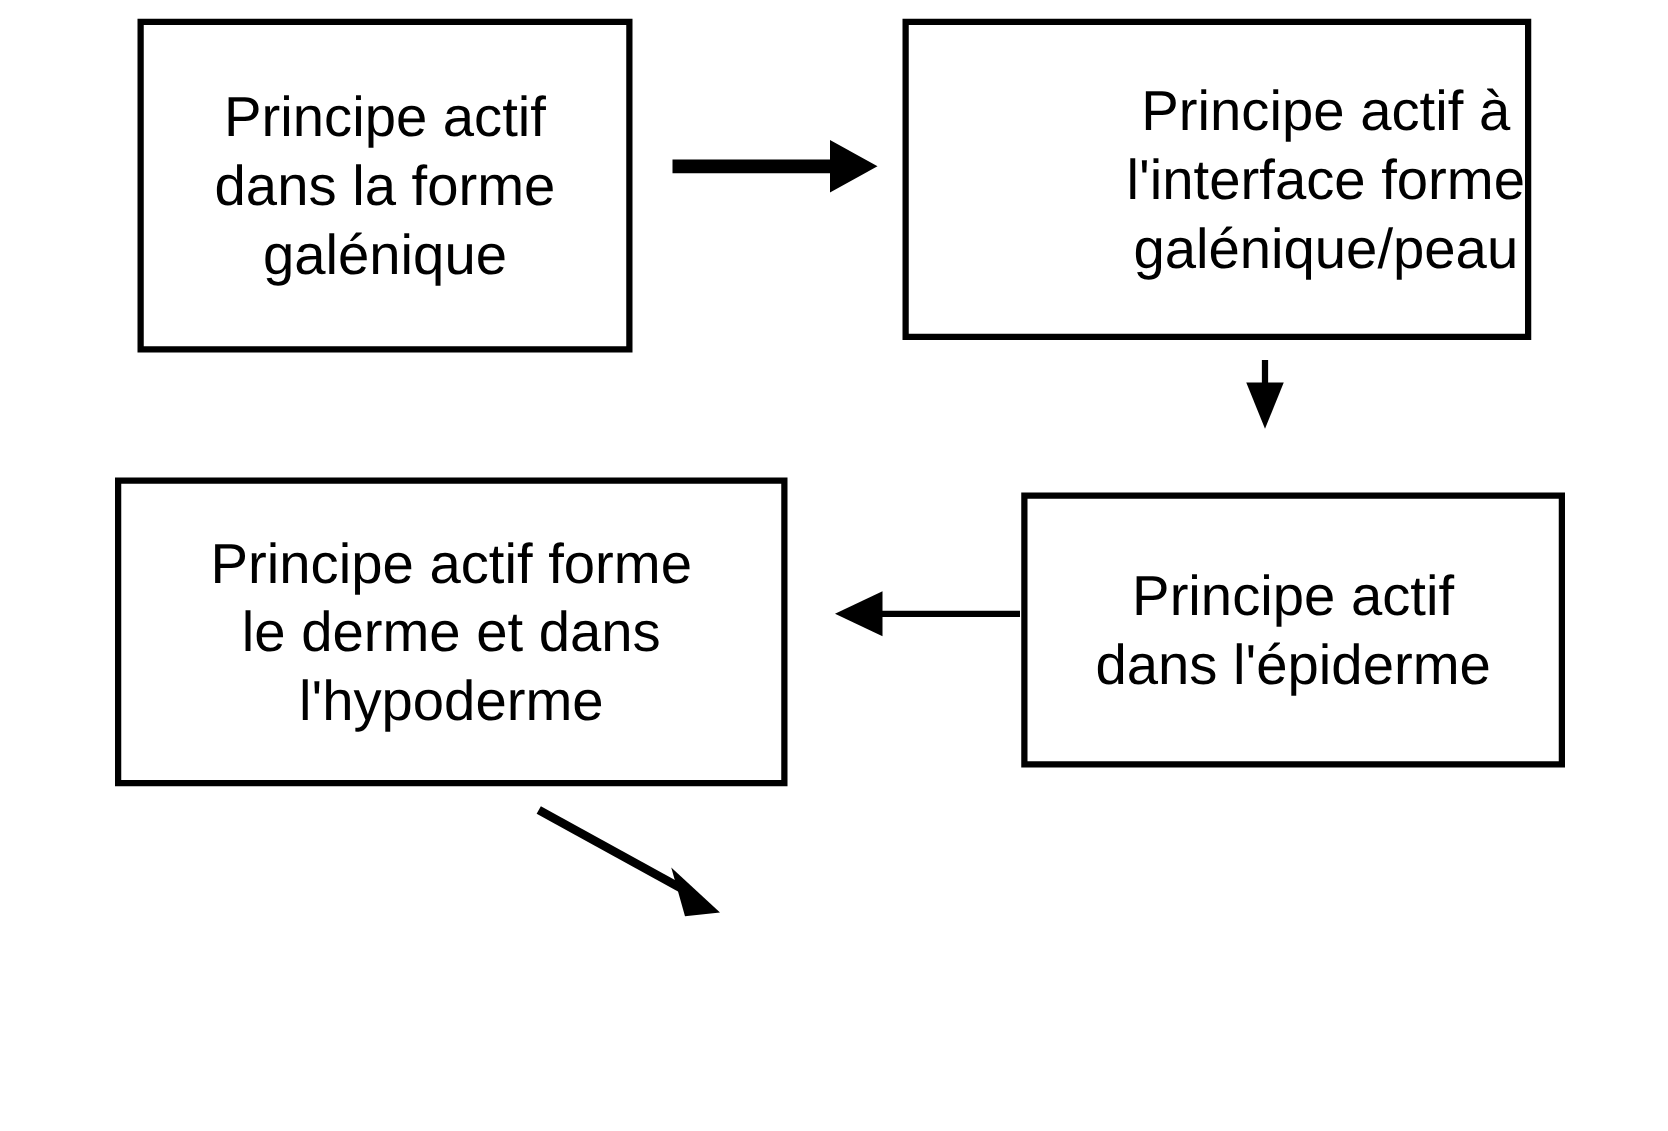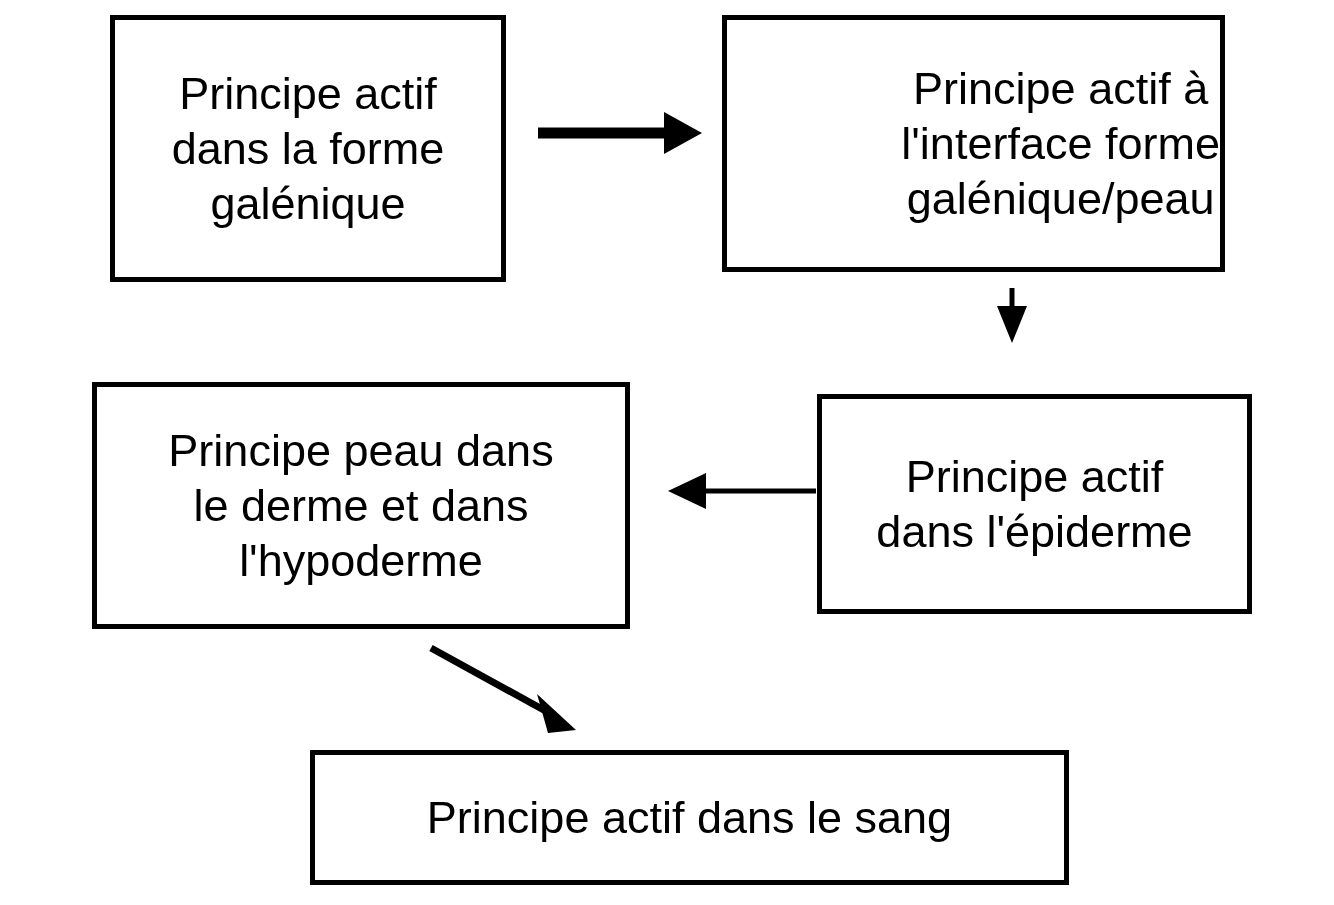--- a/index.html
+++ b/index.html
@@ -111,27 +111,24 @@
 galénique</span>
   </div>
 
   <div class="node" id="node-interface">
     <span class="node-label">Principe actif à
 l'interface forme
 galénique/peau</span>
   </div>
 
   <div class="node" id="node-derme">
-    <span class="node-label">Principe peau dans
+    <span class="node-label">Principe actif forme
 le derme et dans
 l'hypoderme</span>
   </div>
 
   <div class="node" id="node-epiderme">
     <span class="node-label">Principe actif
 dans l'épiderme</span>
   </div>
 
-  <div class="node" id="node-sang">
-    <span class="node-label">Principe actif dans le sang</span>
-  </div>
 
 </div>
 
 </body></html>

